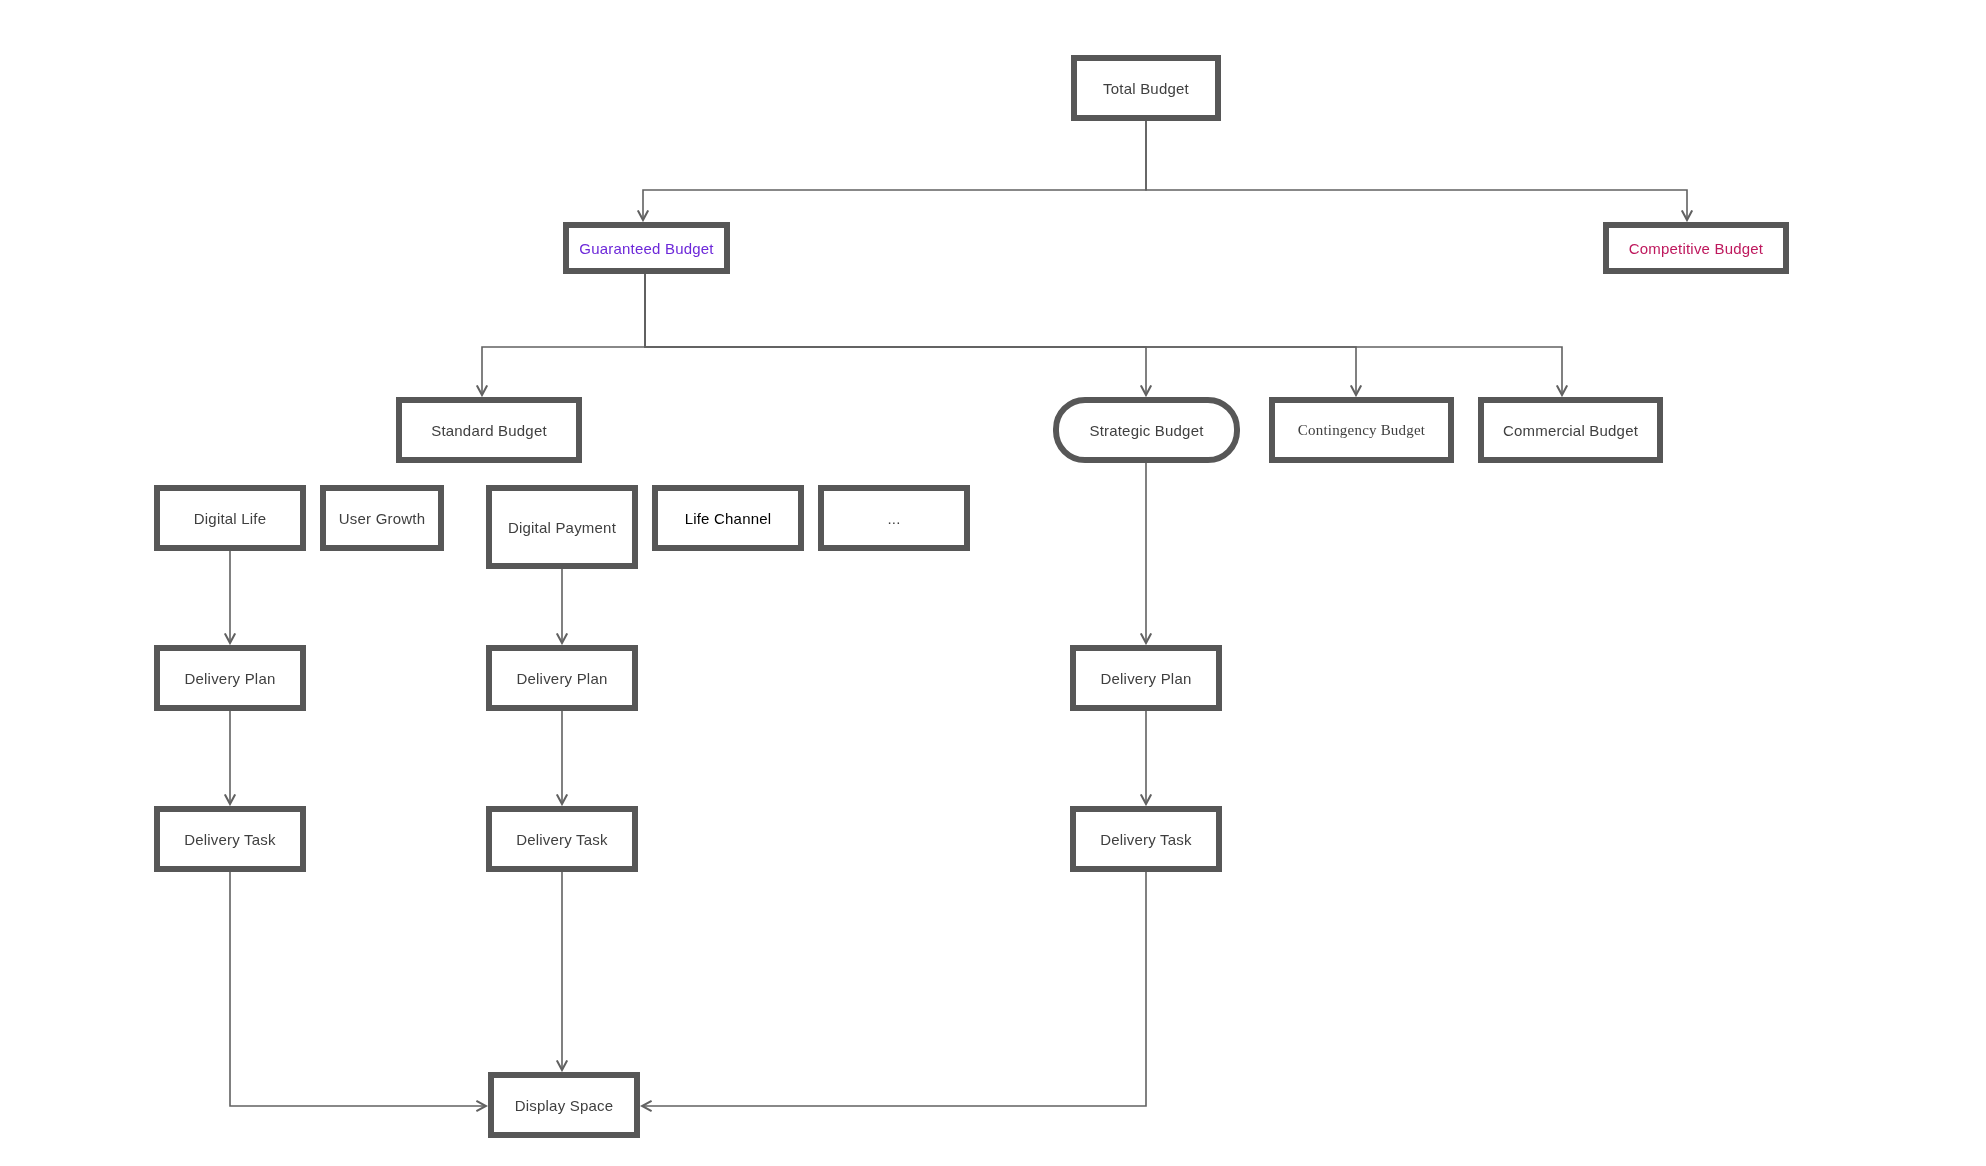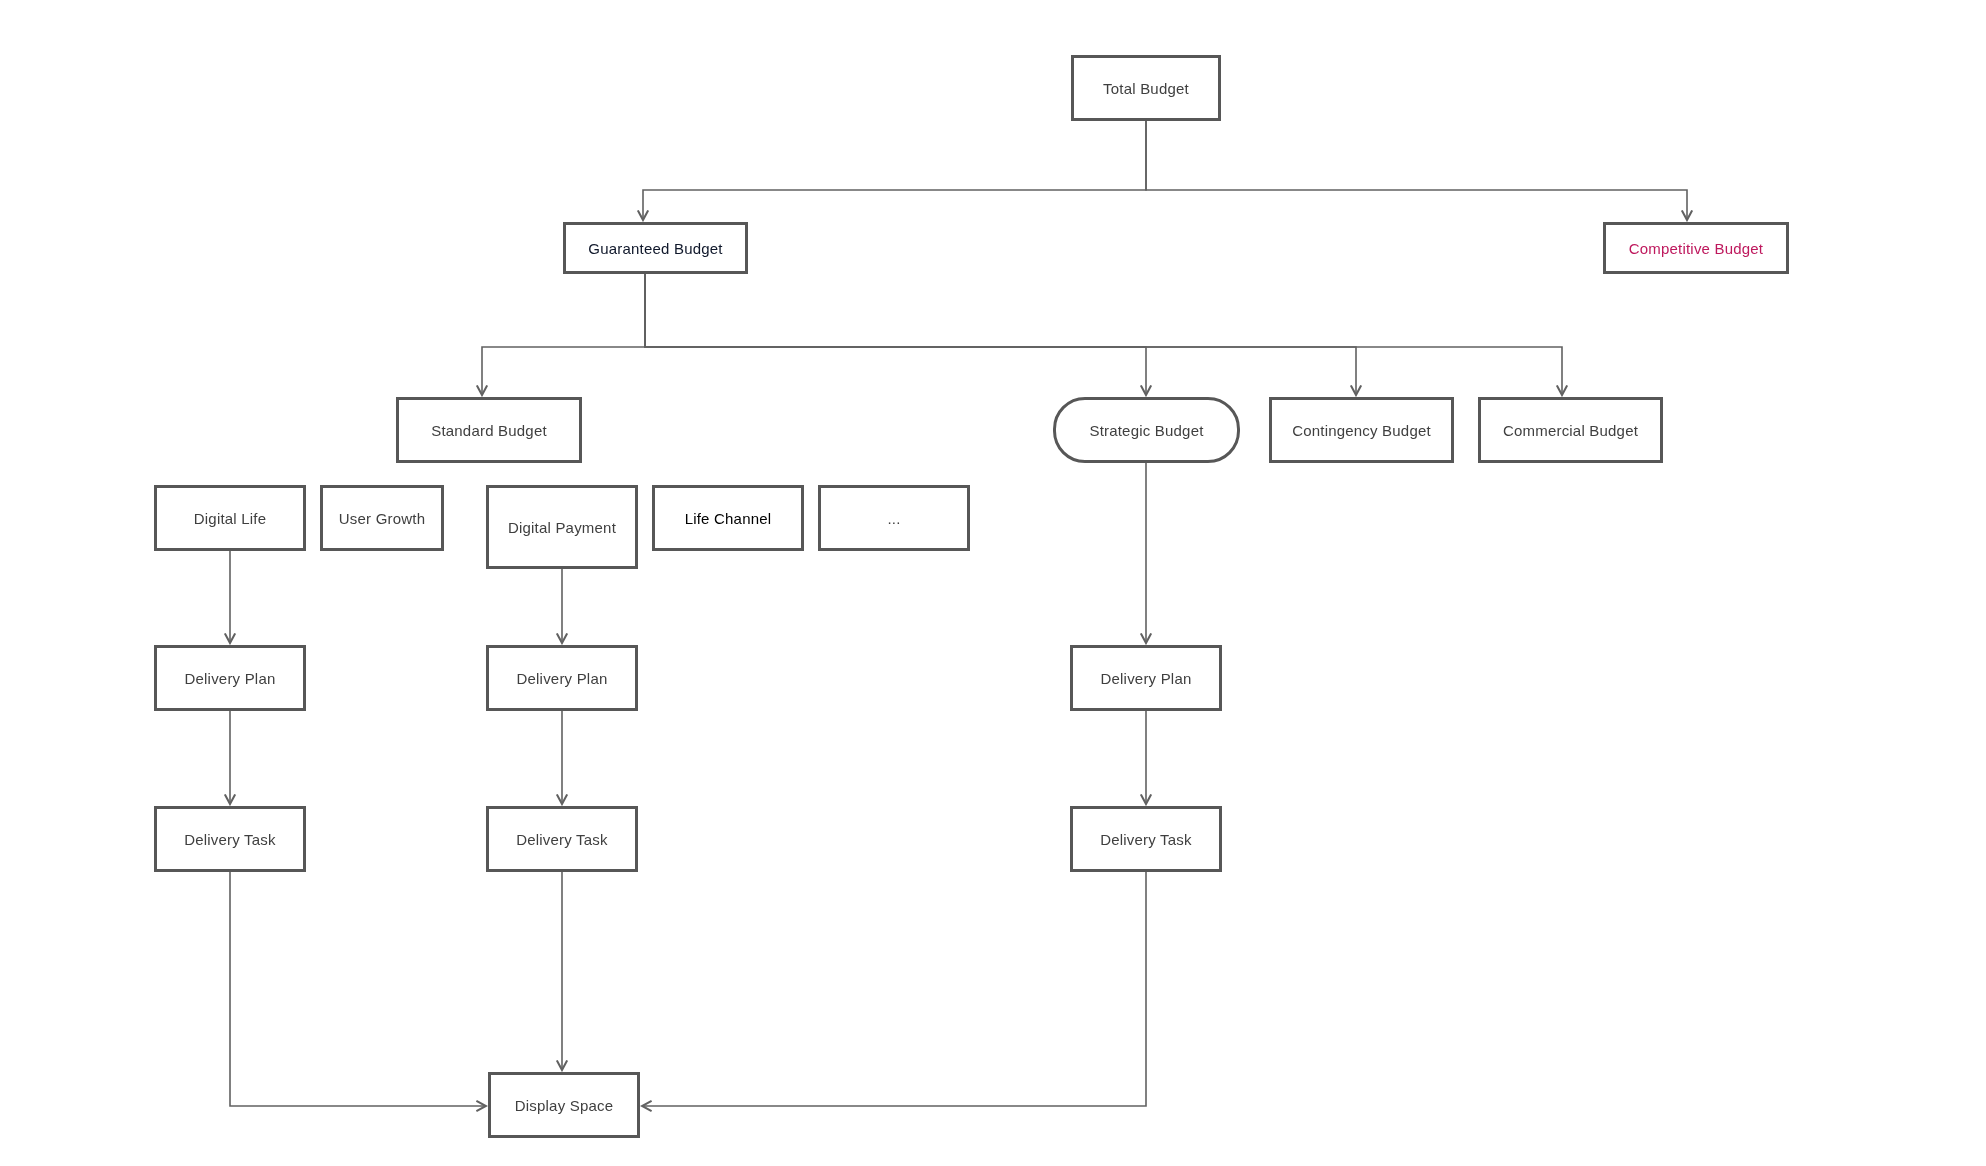--- a/index.html
+++ b/index.html
@@ -19,21 +19,21 @@
     position: absolute;
     left: 0;
     top: 0;
     width: 100%;
     height: 100%;
   }
   .flow-node {
     position: absolute;
     box-sizing: border-box;
     background: #ffffff;
-    border: 3px solid #c4b5fd;
+    border: 6px solid #c4b5fd;
     display: flex;
     align-items: center;
     justify-content: center;
     text-align: center;
     font-size: 15px;
     color: #3f3f3f;
     letter-spacing: 0.2px;
     z-index: 2;
   }
   .edge-line {
@@ -66,33 +66,33 @@
         <polyline points="1146,711 1146,804" class="edge-line" stroke="#616161" marker-end="url(#arrow-head)"></polyline>
         <polyline points="230,872 230,1106 486,1106" class="edge-line" stroke="#616161" marker-end="url(#arrow-head)"></polyline>
         <polyline points="562,872 562,1070" class="edge-line" stroke="#616161" marker-end="url(#arrow-head)"></polyline>
         <polyline points="1146,872 1146,1106 642,1106" class="edge-line" stroke="#616161" marker-end="url(#arrow-head)"></polyline>
       </g>
   </svg>
   <div id="node-layer">
       <div class="flow-node" style="left: 1071px; top: 55px; width: 150px; height: 66px; border-color: rgb(87, 87, 87); color: rgb(63, 63, 63);">
         <span>Total Budget</span>
       </div>
-      <div class="flow-node" style="left: 563px; top: 222px; width: 185px; height: 52px; border-color: rgb(87, 87, 87); color: #0f172a;">
+      <div class="flow-node" style="left: 563px; top: 222px; width: 167px; height: 52px; border-color: rgb(87, 87, 87); color: #6d28d9;">
         <span>Guaranteed Budget</span>
       </div>
       <div class="flow-node" style="left: 1603px; top: 222px; width: 186px; height: 52px; border-color: rgb(87, 87, 87); color: #be185d;">
         <span>Competitive Budget</span>
       </div>
       <div class="flow-node" style="left: 396px; top: 397px; width: 186px; height: 66px; border-color: rgb(87, 87, 87); color: rgb(63, 63, 63);">
         <span>Standard Budget</span>
       </div>
       <div class="flow-node" style="left: 1053px; top: 397px; width: 187px; height: 66px; border-color: rgb(87, 87, 87); color: rgb(63, 63, 63); border-radius: 32px;">
         <span>Strategic Budget</span>
       </div>
-      <div class="flow-node" style="left: 1269px; top: 397px; width: 185px; height: 66px; border-color: rgb(87, 87, 87); color: rgb(63, 63, 63);">
+      <div class="flow-node" style="left: 1269px; top: 397px; width: 185px; height: 66px; border-color: rgb(87, 87, 87); color: rgb(63, 63, 63); font-family: Liberation Serif, serif;">
         <span>Contingency Budget</span>
       </div>
       <div class="flow-node" style="left: 1478px; top: 397px; width: 185px; height: 66px; border-color: rgb(87, 87, 87); color: rgb(63, 63, 63);">
         <span>Commercial Budget</span>
       </div>
       <div class="flow-node" style="left: 154px; top: 485px; width: 152px; height: 66px; border-color: rgb(87, 87, 87); color: rgb(63, 63, 63);">
         <span>Digital Life</span>
       </div>
       <div class="flow-node" style="left: 320px; top: 485px; width: 124px; height: 66px; border-color: rgb(87, 87, 87); color: rgb(63, 63, 63);">
         <span>User Growth</span>

